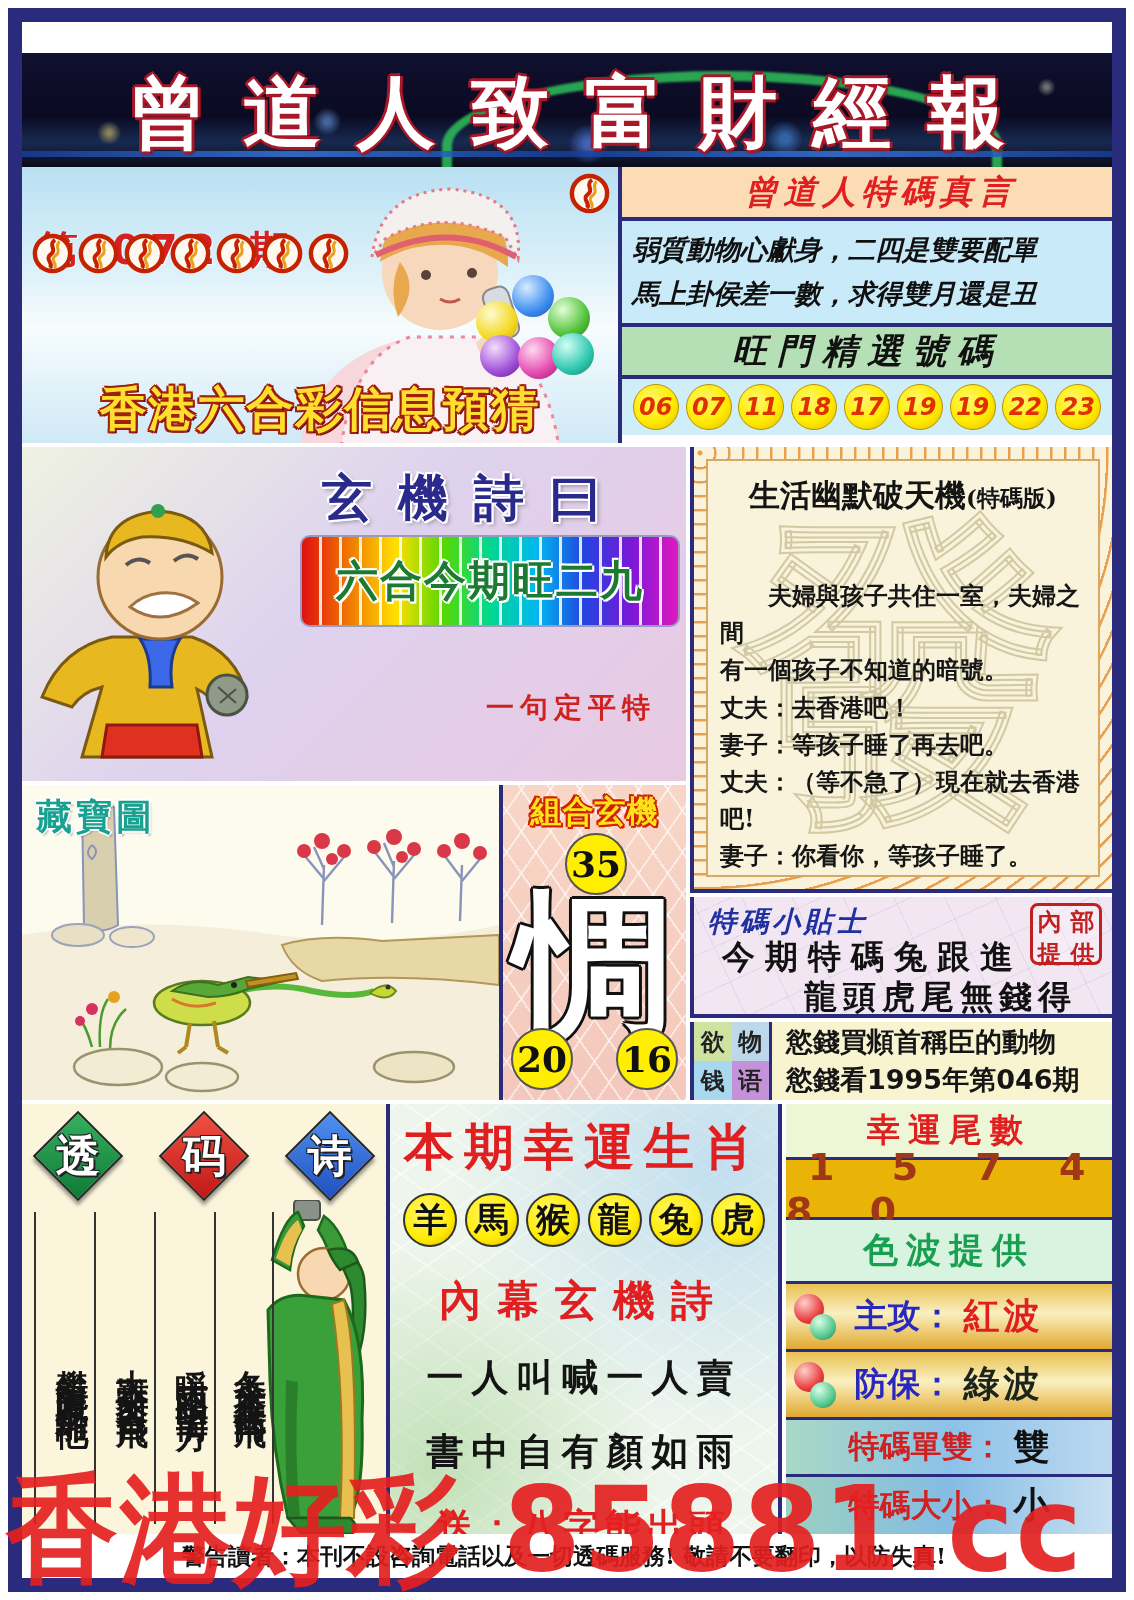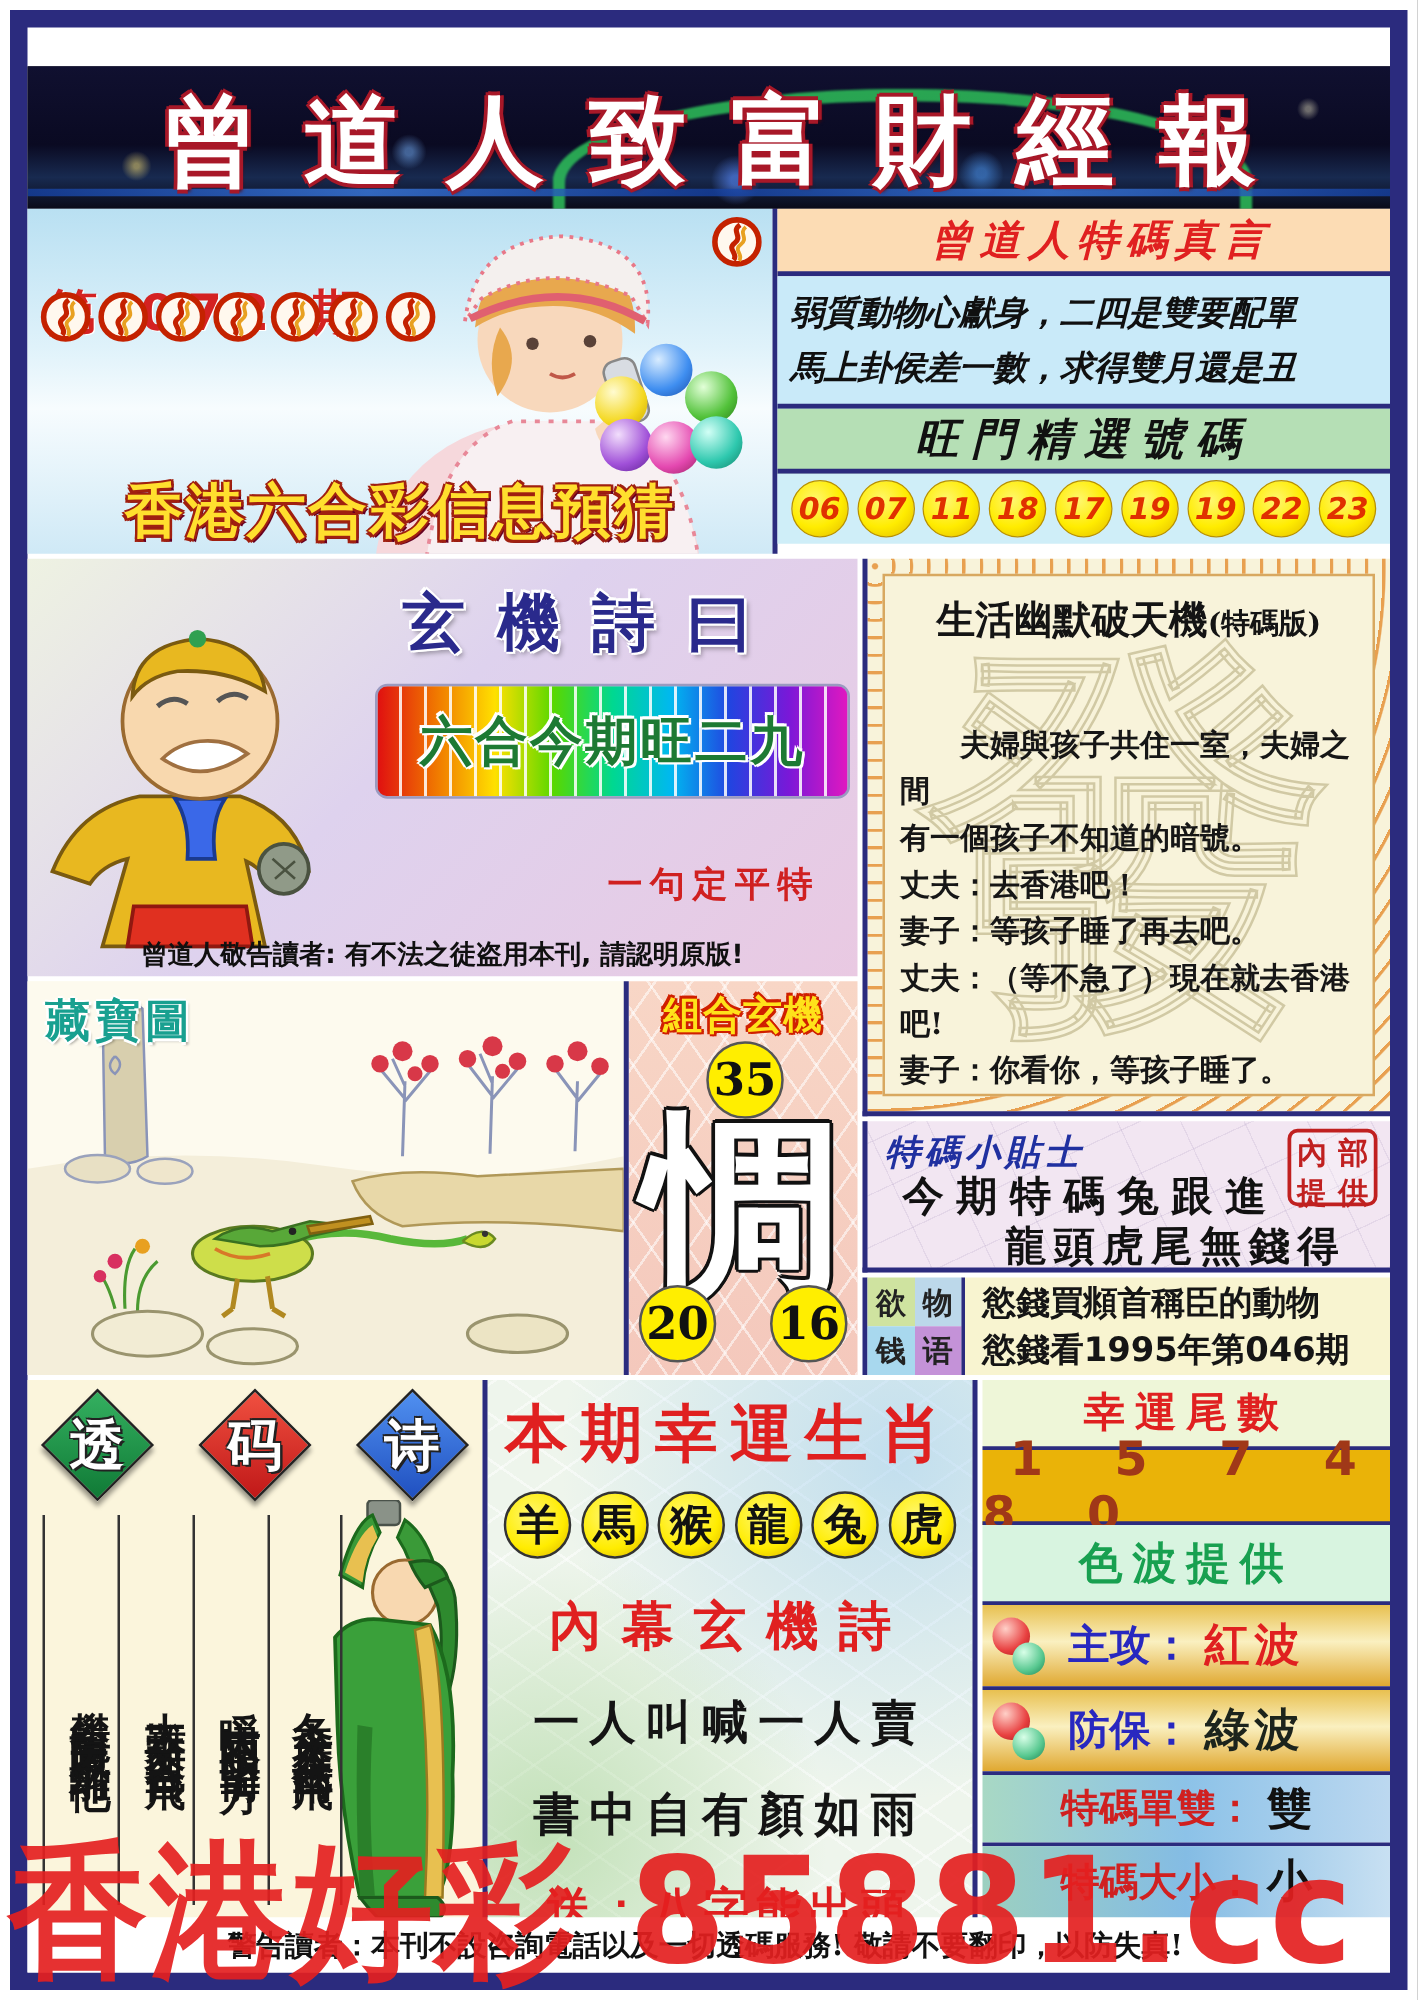--- a/index.html
+++ b/index.html
@@ -52,21 +52,21 @@
      color:#111; font-weight:bold; font-style:italic; font-size:35px; letter-spacing:10px; }
   .zy-nums { height:56px; background:#cfeef8; display:flex; align-items:center; justify-content:space-evenly; padding:0 4px; }
   .numball { width:46px; height:46px; border-radius:50%; background:radial-gradient(circle at 40% 35%, #fff770, #ffec00 55%, #e0b800); border:1px solid #b89000;
      display:flex; align-items:center; justify-content:center; color:#e03000; font-weight:bold; font-style:italic; font-size:24px; }
 
   
   .xuanji { position:absolute; left:22px; top:447px; width:664px; height:334px;
      background:linear-gradient(135deg,#eef2e2 0%, #ded2ee 45%, #e9c9e2 100%); overflow:hidden; }
   .xj-title { position:absolute; left:300px; top:18px; color:#2a2a8c; font-weight:bold; font-size:50px; letter-spacing:26px; white-space:nowrap;
      text-shadow:-2px 0 #fff, 2px 0 #fff, 0 -2px #fff, 0 2px #fff, 2px 2px #fff, -2px -2px #fff, 3px 3px 4px rgba(0,0,0,.35); }
-  .rainbow { position:absolute; left:278px; top:100px; width:380px; height:92px; border-radius:10px; border:2px solid #9a9ac0;
+  .rainbow { position:absolute; left:278px; top:88px; width:380px; height:92px; border-radius:10px; border:2px solid #9a9ac0;
      background:linear-gradient(90deg,#e01010,#f07800,#ffe000,#58d800,#00d890,#00b8f0,#2244e0,#7a18d8,#e018c0);
      box-shadow:inset 0 0 0 200px rgba(255,255,255,0); overflow:hidden; display:flex; align-items:center; justify-content:center; }
   .rainbow:before { content:""; position:absolute; inset:0; background:repeating-linear-gradient(90deg, transparent 0 17px, rgba(255,255,255,.85) 17px 20px); }
   .rainbow-text { position:relative; color:#1d7a33; font-weight:bold; font-size:42px; white-space:nowrap; letter-spacing:2px;
      text-shadow:-2px 0 #fff, 2px 0 #fff, 0 -2px #fff, 0 2px #fff, 2px 2px #fff, -2px -2px #fff; }
   .xj-tag { position:absolute; right:30px; top:242px; color:#d02020; font-weight:bold; font-size:28px; letter-spacing:6px; }
   .xj-disc { position:absolute; left:0; bottom:4px; width:100%; text-align:center; color:#101010; font-size:21px; font-weight:bold; white-space:nowrap; }
 
   
   .humor { position:absolute; left:690px; top:447px; width:422px; height:446px; border-left:4px solid #2b2b7e; border-bottom:4px solid #2b2b7e;
@@ -296,21 +296,20 @@
       <path d="M152 104 Q164 94 176 102" stroke="#555" stroke-width="4" fill="none"></path>
       <path d="M108 150 Q140 172 176 146 Q160 134 138 136 Q120 138 108 150Z" fill="#fff" stroke="#a07040" stroke-width="3"></path>
       <circle cx="205" cy="238" r="20" fill="#909a88" stroke="#4a5240" stroke-width="3"></circle>
       <path d="M196 230 L214 246 M214 232 L198 246" stroke="#4a5240" stroke-width="2"></path>
     </svg>
     <div class="xj-title">玄機詩曰</div>
     <div class="rainbow">
       <span class="rainbow-text">六合今期旺二九</span>
     </div>
     <div class="xj-tag">一句定平特</div>
-    <div class="xj-disc">曾道人敬告讀者: 有不法之徒盗用本刊, 請認明原版!</div>
   </div>
 
   <div class="humor">
     <div class="humor-inner">
       <div class="humor-wm">發</div>
       <div class="humor-title"><span>生活幽默破天機</span><span class="suffix">(特碼版)</span></div>
       <div class="humor-lines">
         <div class="indent">夫婦與孩子共住一室，夫婦之間</div>
         <div>有一個孩子不知道的暗號。</div>
         <div>丈夫：去香港吧！</div>

